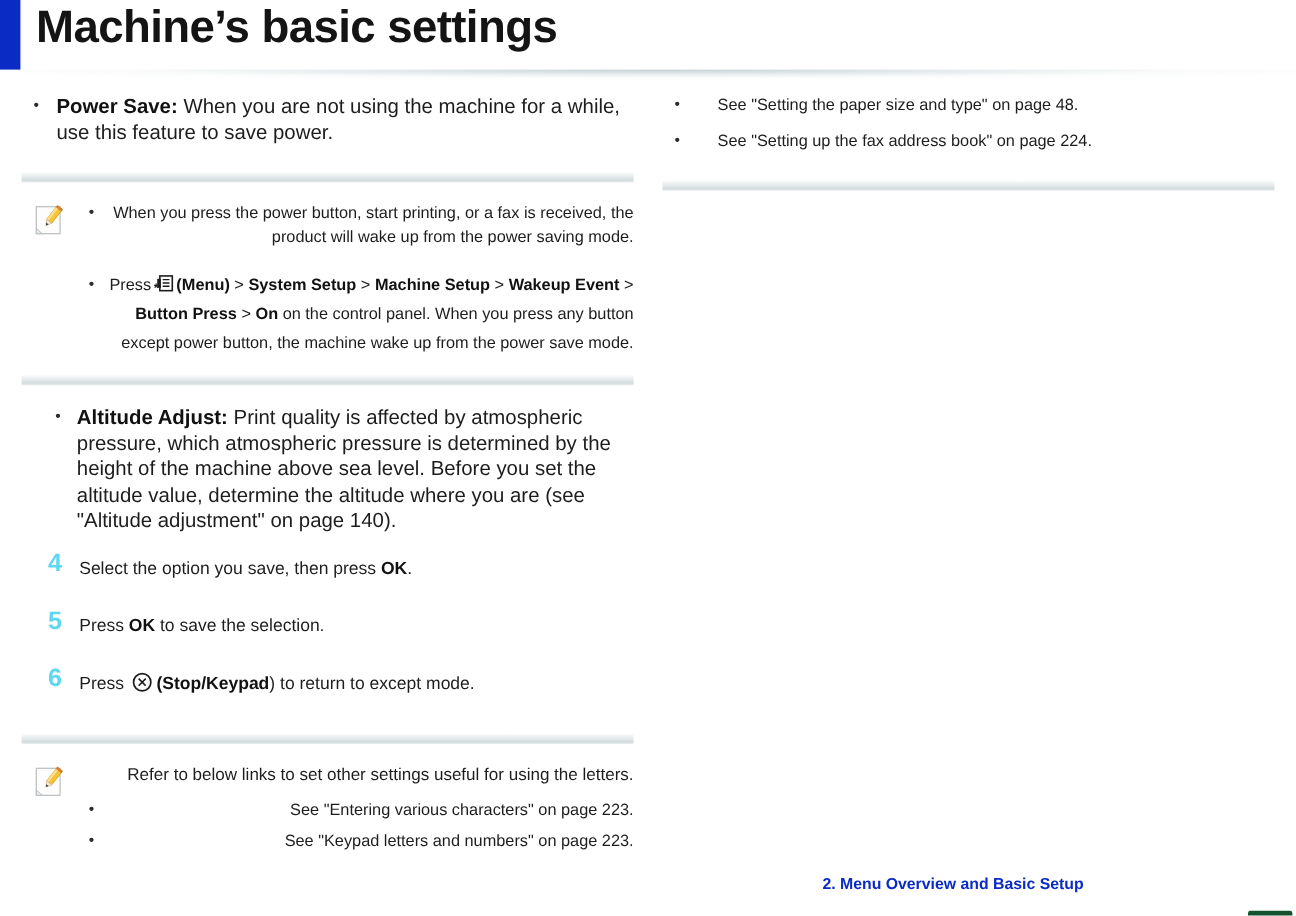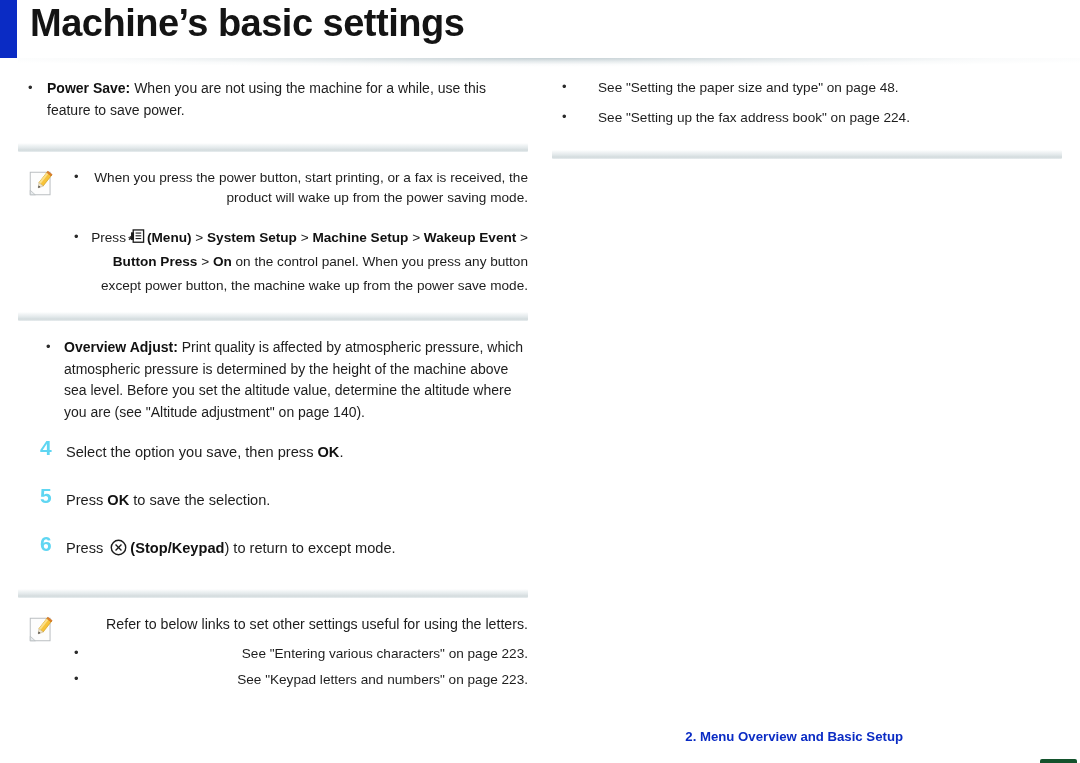--- a/index.html
+++ b/index.html
@@ -57,21 +57,21 @@
 
   
   .column { position: absolute; top: 78px; }
   #left-column  { left: 18px;  width: 510px; }
   #right-column { left: 552px; width: 510px; }
 
   
   .bullet-row {
     position: relative;
     padding-left: 29px;
-    font-size: 14px;
+    font-size: 17px;
     line-height: 21.5px;
     color: #1d1d1d;
   }
   .bullet-row::before {
     content: "•";
     position: absolute;
     left: 10px;
     top: -1px;
     font-size: 13px;
     color: #2b2b2b;
@@ -235,21 +235,21 @@
            </svg><span class="b">(Menu)</span><span> &gt; </span><span class="b">System Setup</span><span> &gt; </span><span class="b">Machine Setup</span><span> &gt; </span><span class="b">Wakeup Event</span><span> &gt; </span><span class="b">Button Press</span><span> &gt; </span><span class="b">On</span><span> on the control panel. When you press any button except power button, the machine wake up from the power save mode.</span>
       </div>
     </div>
   </div>
 
   <div class="sp14"></div>
   <div class="divider"></div>
   <div class="sp16"></div>
 
   <div class="bullet-row indent-more">
-    <span class="b">Overview Adjust:</span><span> Print quality is affected by atmospheric pressure, which atmospheric pressure is determined by the height of the machine above sea level. Before you set the altitude value, determine the altitude where you are  (see "Altitude adjustment" on page 140).</span>
+    <span class="b">Altitude Adjust:</span><span> Print quality is affected by atmospheric pressure, which atmospheric pressure is determined by the height of the machine above sea level. Before you set the altitude value, determine the altitude where you are  (see "Altitude adjustment" on page 140).</span>
   </div>
 
   <div class="sp18"></div>
 
   <div class="step-row">
     <span class="step-num">4</span>
     <span>Select the option you save, then press </span><span class="b">OK</span><span>.</span>
   </div>
 
   <div class="sp18"></div>

